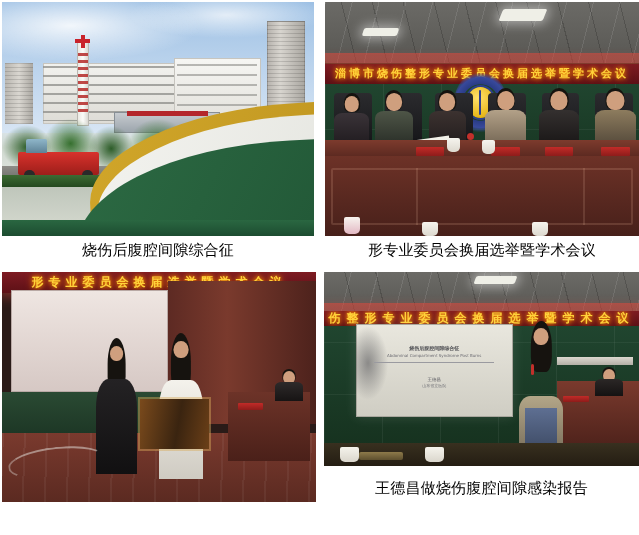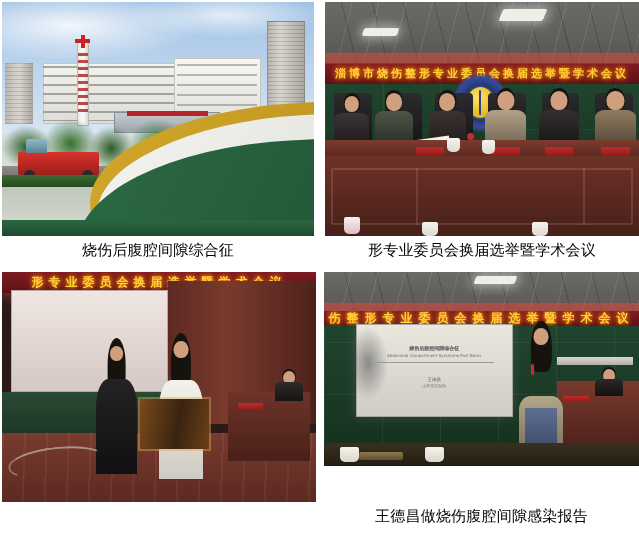--- a/index.html
+++ b/index.html
@@ -585,15 +585,15 @@
         <div style="position:absolute;left:14%;bottom:0;width:72%;height:34%;background:linear-gradient(#5e6f92,#3f4c66);"></div>
         <div style="position:absolute;left:26%;top:30%;width:8%;height:9%;background:#c2302b;border-radius:2px;"></div>
       </div>
 
       <div class="p4-floor"></div>
       <div class="p4-cup" style="left:5%;width:6%;height:8%;"></div>
       <div class="p4-cup" style="left:32%;width:6%;height:8%;"></div>
       <div style="position:absolute;left:11%;bottom:3%;width:14%;height:4%;background:linear-gradient(#8d7a4a,#5d4f2e);border-radius:2px;"></div>
     </div>
   </div>
-  <div class="caption" style="left:324px; top:507px; width:315px;text-align:center;">王德昌做烧伤腹腔间隙感染报告</div>
+  <div class="caption" style="left:324px; top:479px; width:315px;text-align:center;">王德昌做烧伤腹腔间隙感染报告</div>
 
 </div>
 
 </body></html>

